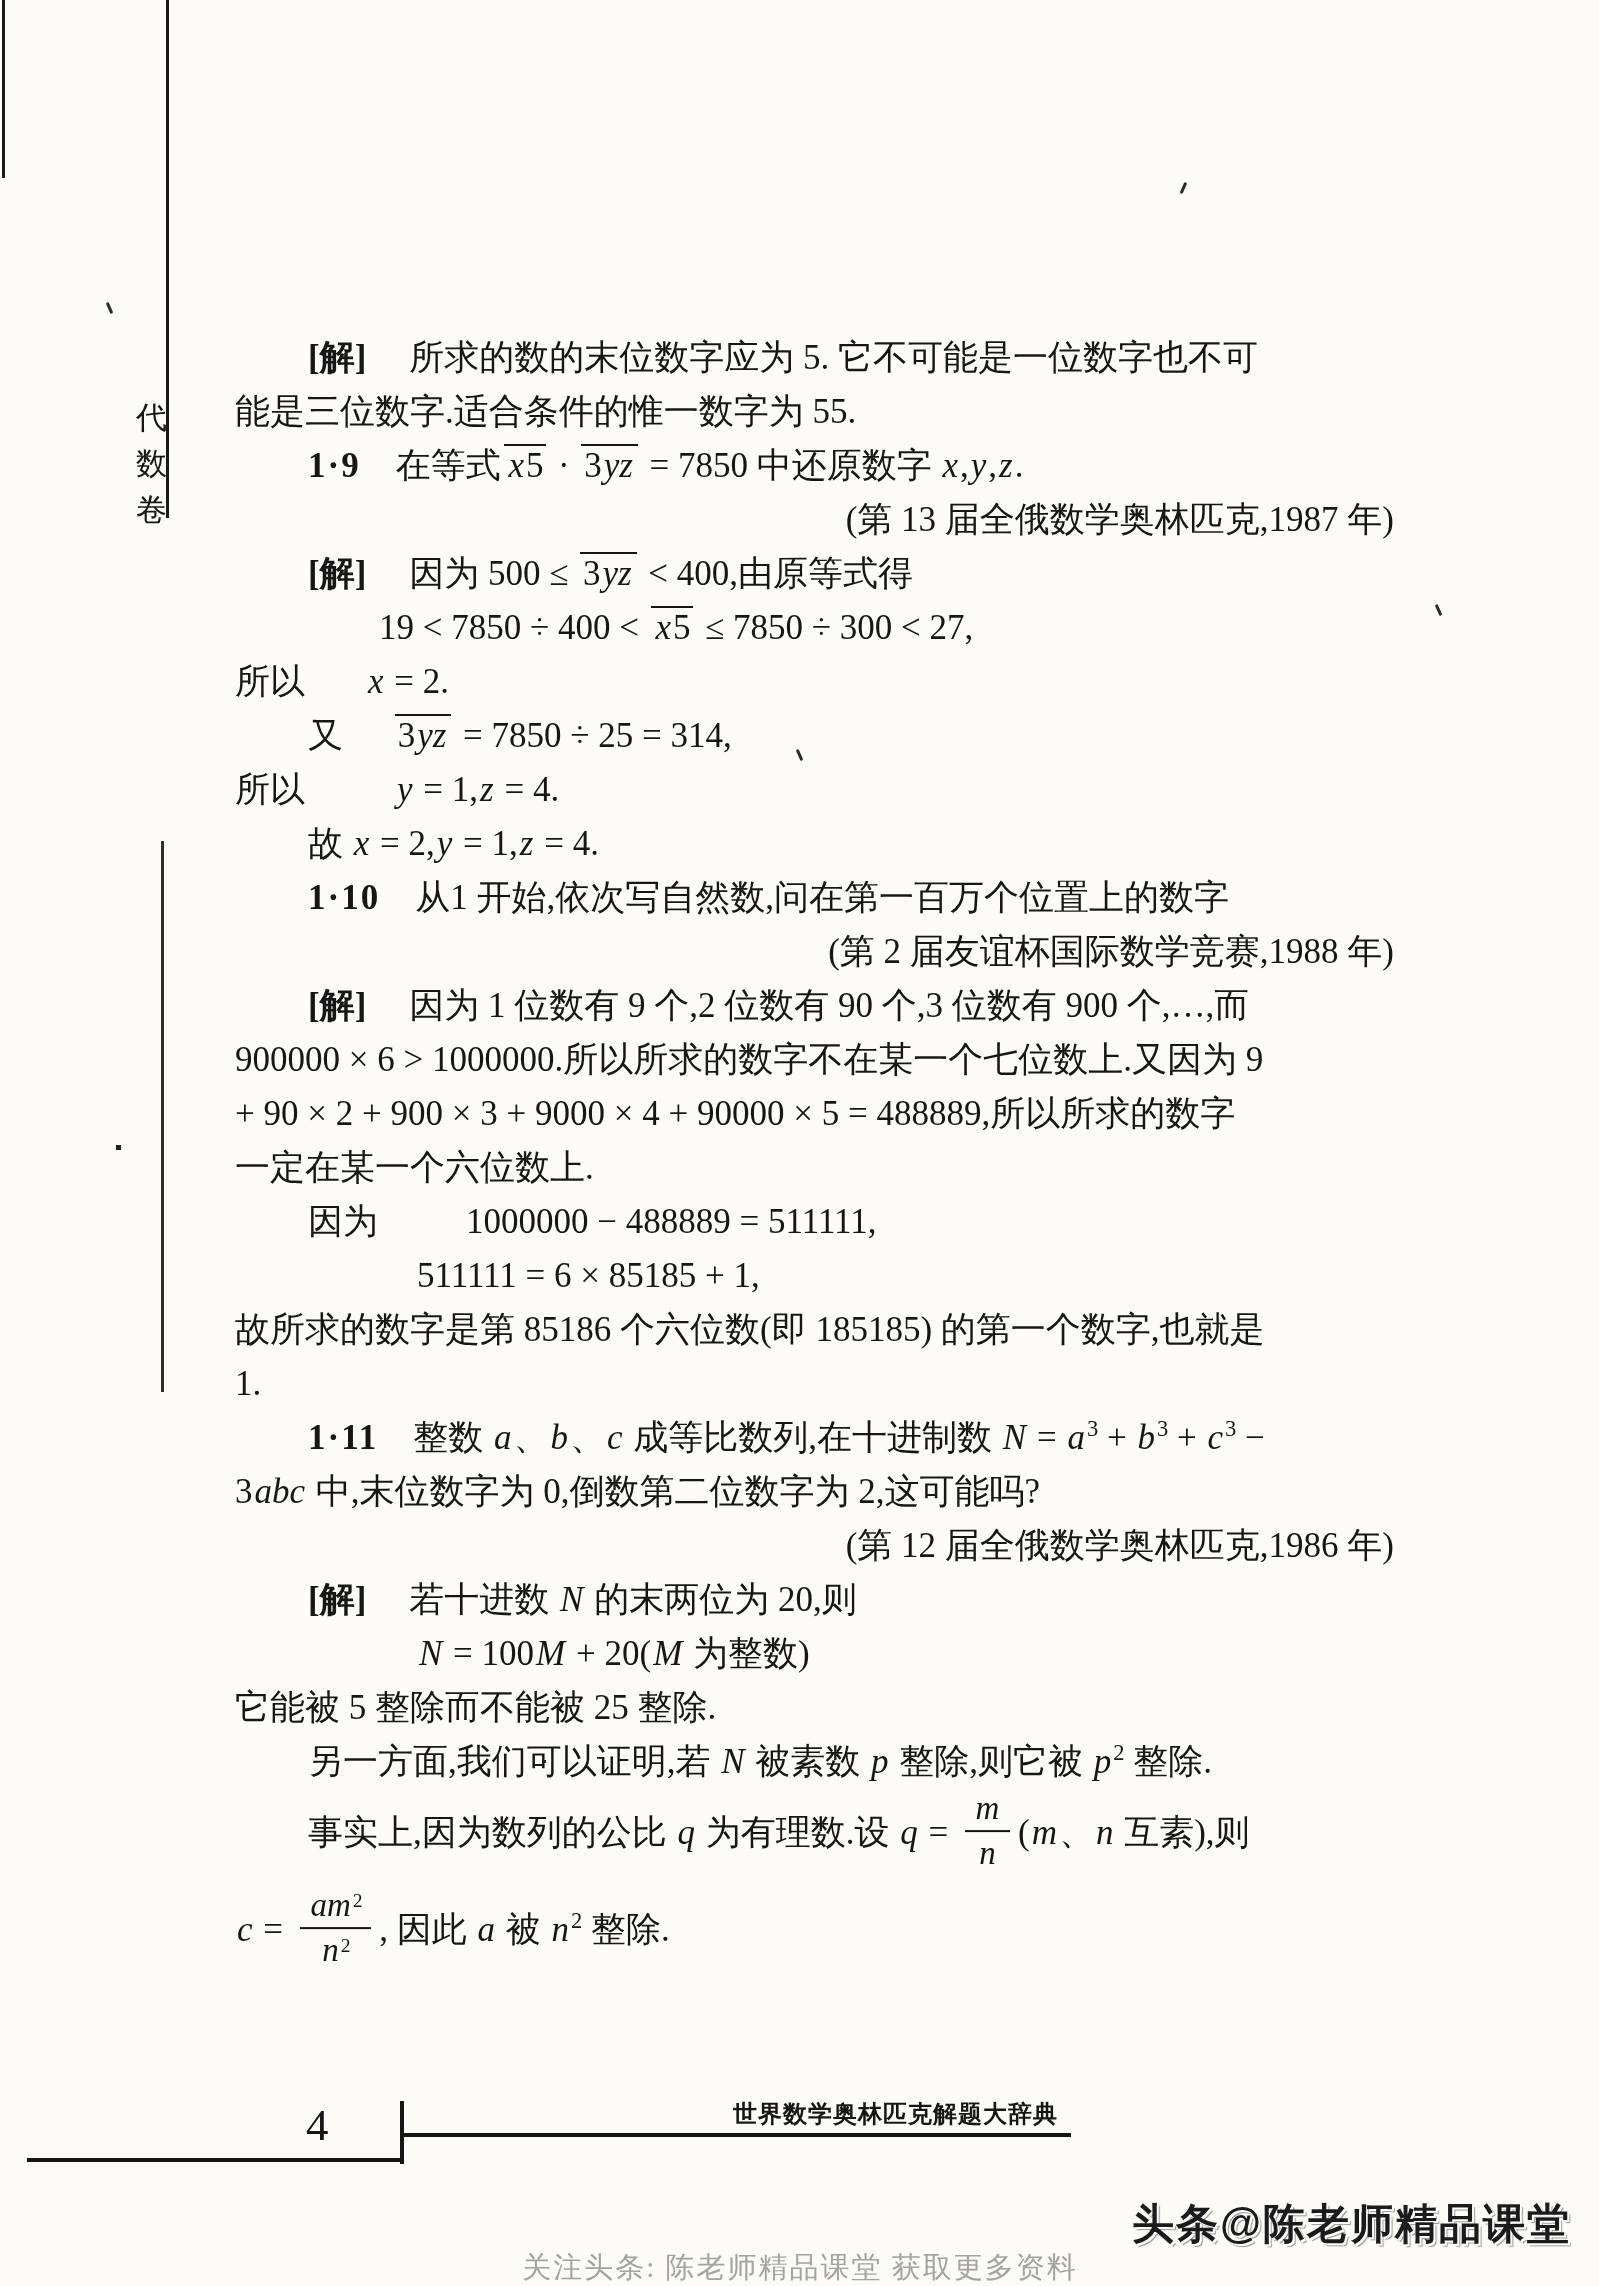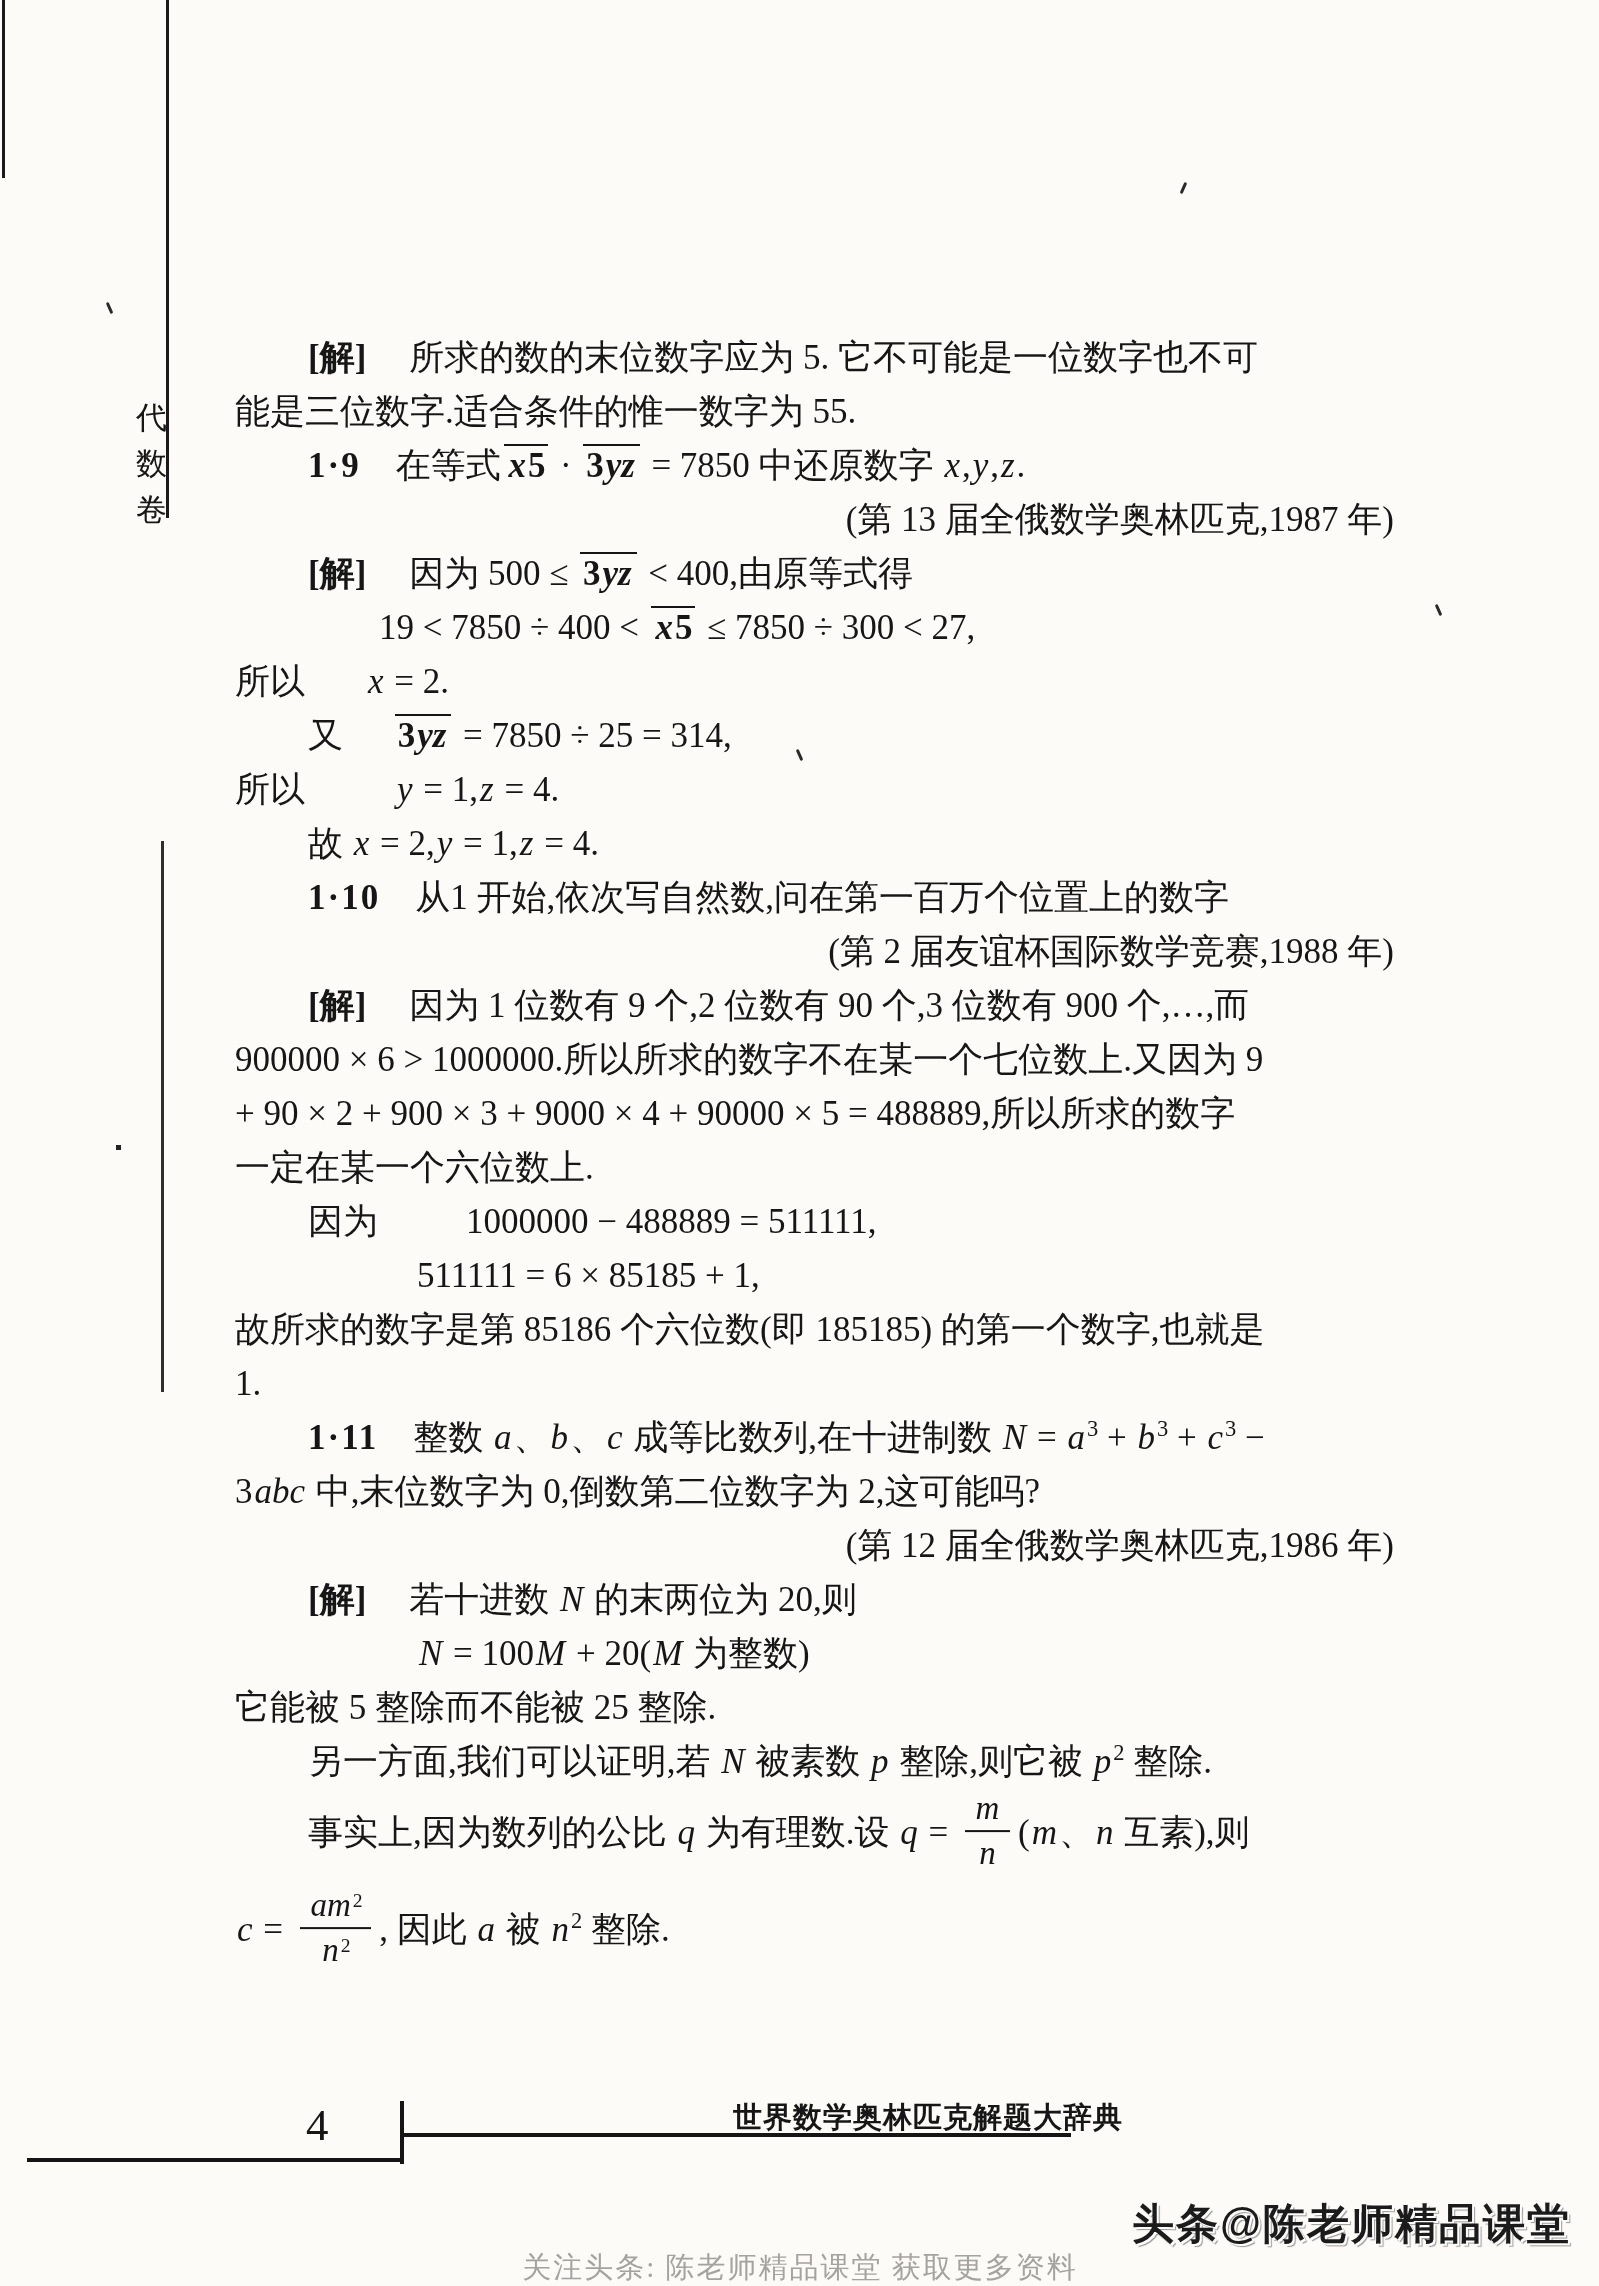--- a/index.html
+++ b/index.html
@@ -25,32 +25,32 @@
   .right{text-align:right;}
   .tall{height:88px;line-height:88px;}
   .tall2{height:106px;line-height:106px;}
 
   .t{}
   .i{font-style:italic;padding:0 2px;}
   .b{font-weight:bold;margin-right:43px;}
   .pn{font-weight:bold;margin-right:35px;letter-spacing:2px;}
   .sup{font-size:22.5px;vertical-align:12.7px;line-height:0;}
   .sp{display:inline-block;}
-  .ov{display:inline-block;border-top:2.9px solid #151515;line-height:1.08;padding:1px 2.9px 0;margin:0 2.9px;font-weight:bold;}
+  .ov{display:inline-block;border-top:2.9px solid #151515;line-height:1.08;padding:1px 2.9px 0;margin:0 2.9px;}
   .fr{display:inline-block;vertical-align:middle;text-align:center;margin:0 7.8px;transform:translateY(-5.9px);font-size:33px;line-height:1;}
   .fr .fn{display:block;border-bottom:2.9px solid #151515;padding:2px 8.8px 4.9px;}
   .fr .fd{display:block;padding-top:4.9px;}
   .fr .sup{font-size:19.6px;vertical-align:8.8px;}
 
   
   .f-rule-left{position:absolute;left:27.4px;top:2158px;width:374px;height:3.9px;background:#151515;}
   .f-vline{position:absolute;left:400px;top:2101px;width:3.9px;height:63px;background:#151515;}
   .f-pagenum{position:absolute;left:306px;top:2103px;font-size:45px;line-height:1;}
   .f-rule-long{position:absolute;left:404px;top:2133px;width:667px;height:3.9px;background:#151515;}
-  .f-title{position:absolute;left:733px;top:2098px;font-size:29px;font-weight:bold;letter-spacing:1px;}
+  .f-title{position:absolute;left:733px;top:2098px;font-size:24px;font-weight:bold;letter-spacing:1px;}
 
   
   .watermark{position:absolute;right:29px;top:2196px;font-family:"Liberation Sans","DejaVu Sans",sans-serif;
              font-size:42px;font-weight:bold;color:#1b1b1b;letter-spacing:2px;
              text-shadow:2px 2px 0 #ffffff,2.9px 2.9px 1px rgba(0,0,0,.4);}
   .caption{position:absolute;left:0;right:0;top:2248px;text-align:center;font-size:29px;color:#a5a3a0;letter-spacing:2px;}
 
   
   .tick{position:absolute;width:2.9px;height:11.8px;background:#2a2a2a;border-radius:2px;}
   .tick.r{transform:rotate(24deg);}

